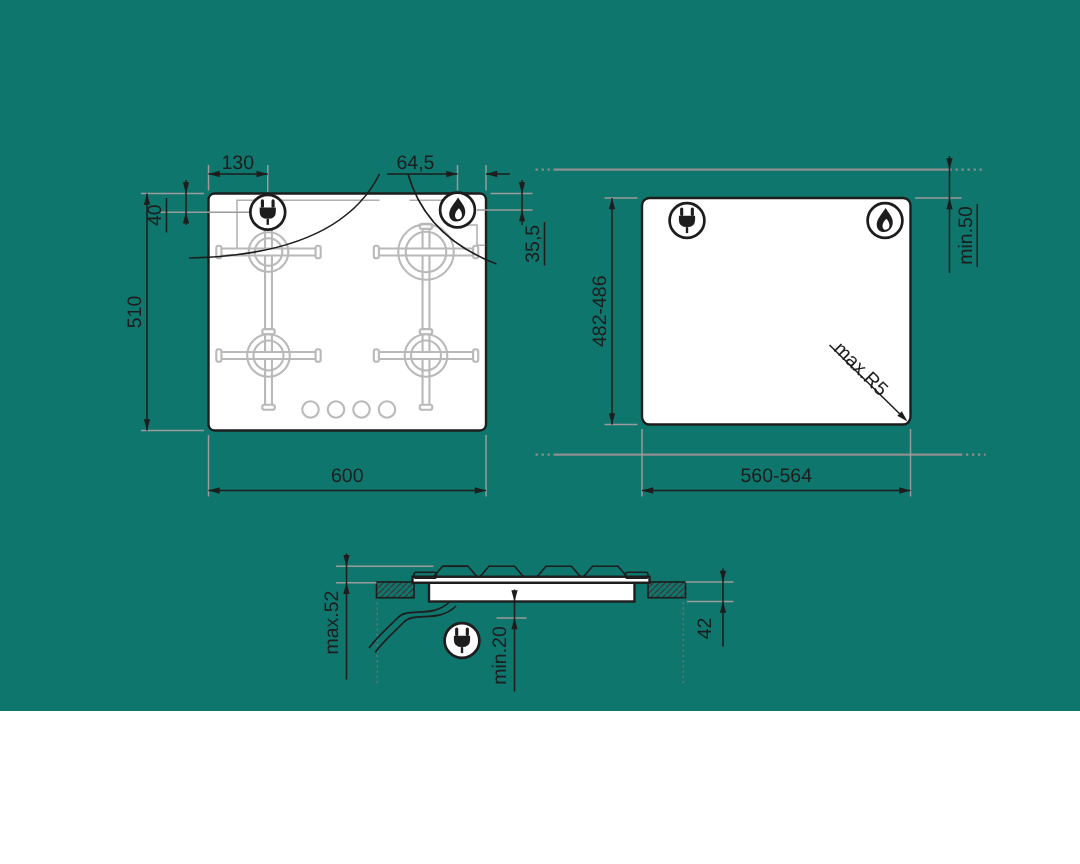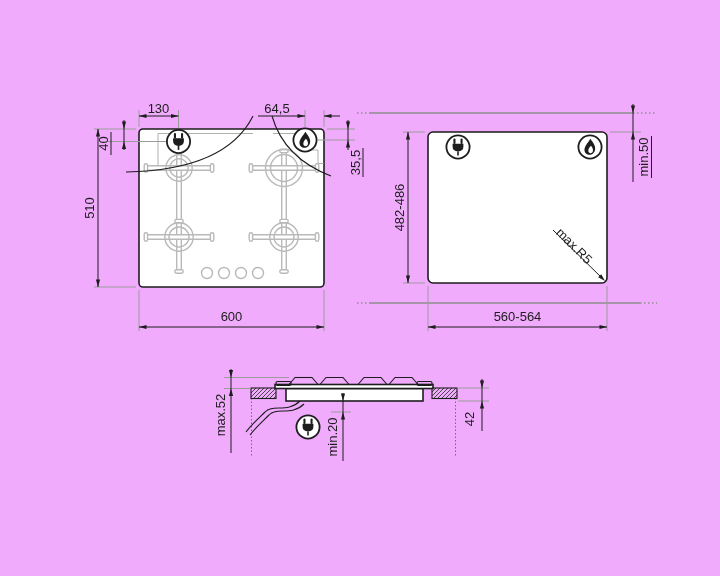--- a/index.html
+++ b/index.html
@@ -4,22 +4,22 @@
 <style>
   html, body {
     margin: 0;
     padding: 0;
     background: #ffffff;
     font-family: "Liberation Sans", "DejaVu Sans", sans-serif;
   }
   .stage {
     position: relative;
     width: 720px;
-    height: 576px;
-    background: #f0abfc;
+    height: 474px;
+    background: #0f766e;
     overflow: hidden;
   }
   svg text {
     font-family: "Liberation Sans", "DejaVu Sans", sans-serif;
     font-size: 13px;
     fill: #1d1d1d;
   }
   .outline-f { stroke: #1d1d1d; stroke-width: 1.6; fill: #ffffff; }
   .thin      { stroke: #1d1d1d; stroke-width: 1.1; fill: none; }
   .dim       { stroke: #1d1d1d; stroke-width: 1; fill: none; }

